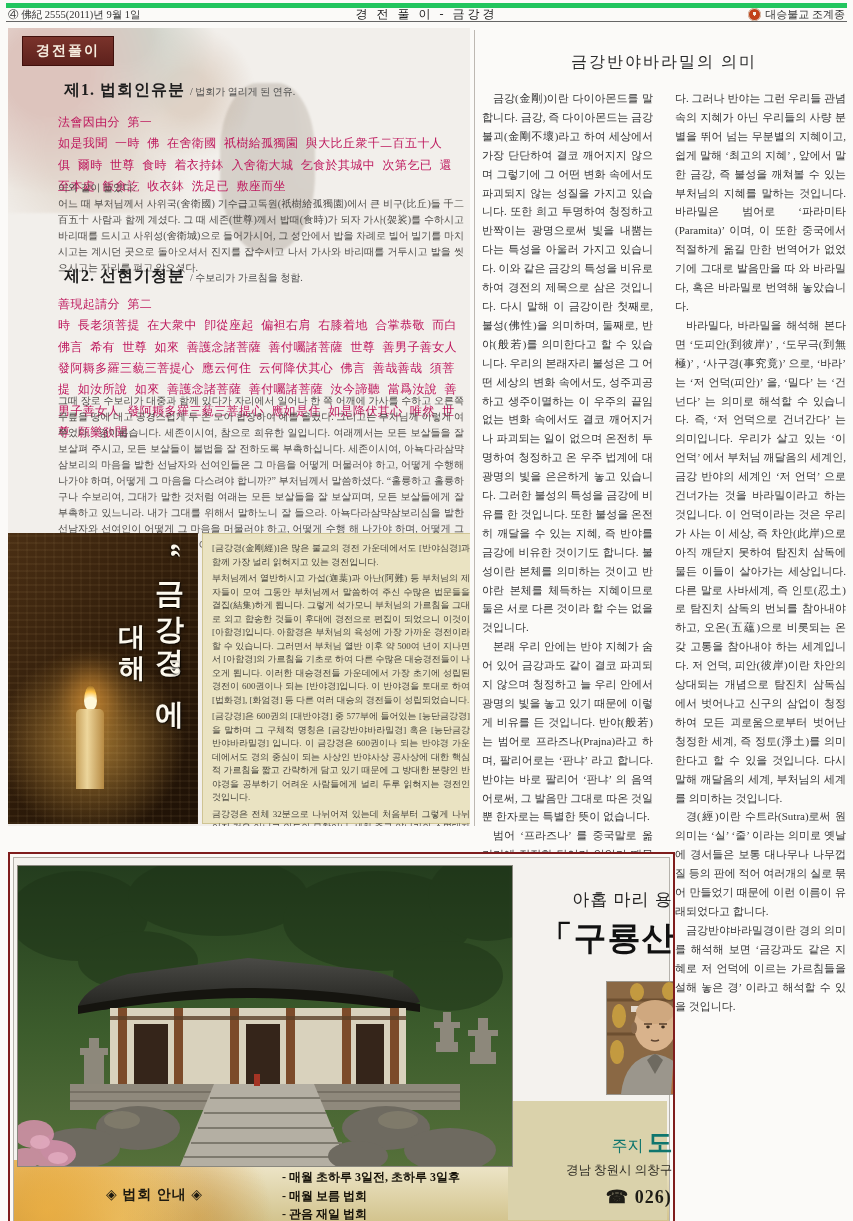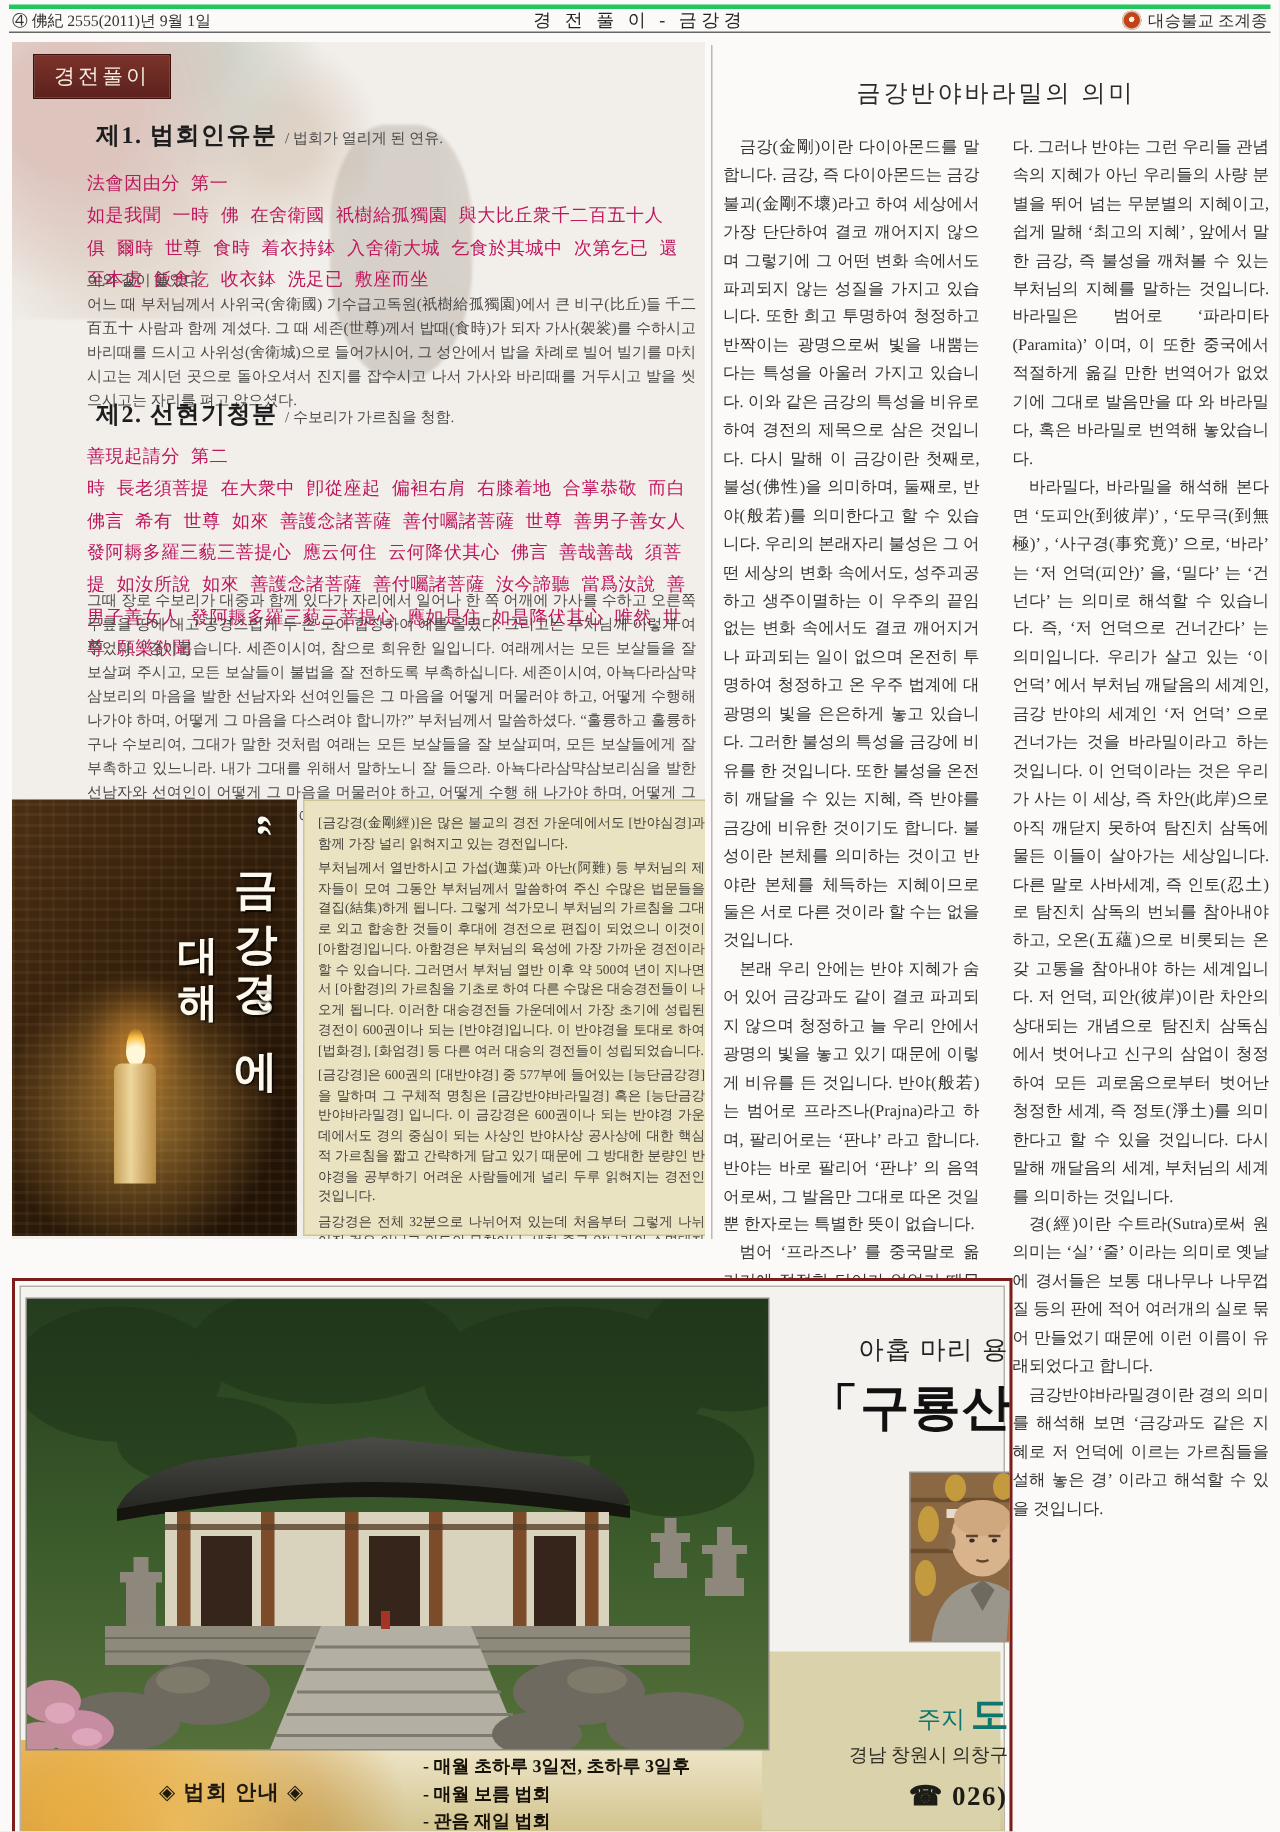--- a/index.html
+++ b/index.html
@@ -1,36 +1,36 @@
 <!DOCTYPE html>
 <html><head>
 <meta charset="utf-8">
 <style>
   html,body{margin:0;padding:0;background:#e8e6e2;}
   .page{position:relative;width:853px;height:1221px;background:#fbfaf8;margin:0 auto;overflow:hidden;
         font-family:"Liberation Serif","DejaVu Serif",serif;color:#222;}
   
-  .hdr{position:absolute;left:6px;top:3px;width:841px;height:19px;border-top:3px solid #22c55e;border-bottom:1px solid #666;
+  .hdr{position:absolute;left:6px;top:3px;width:841px;height:19px;border-top:5px solid #22c55e;border-bottom:1px solid #666;
        display:flex;align-items:center;justify-content:space-between;font-size:10.5px;color:#333;padding:0 2px;box-sizing:border-box;}
   .hdr-center{position:absolute;left:0;right:0;text-align:center;font-size:12px;letter-spacing:3px;color:#222;}
   .hdr-right{display:flex;align-items:center;gap:4px;font-size:11px;}
   .logo-dot{width:13px;height:13px;border-radius:50%;background:radial-gradient(circle at 50% 45%,#f4f0e4 18%,#c2431a 20% 70%,#8d2f10);
             display:inline-block;box-shadow:0 0 0 1px #d8cfc0 inset;}
   
   .leftpanel{position:absolute;left:8px;top:28px;width:462px;height:798px;background:#f2efeb;overflow:hidden;}
   .art1{position:absolute;left:-20px;top:-15px;width:330px;height:200px;opacity:.28;filter:blur(1px);
         background:radial-gradient(circle at 18% 30%,#a8584a 0 14%,transparent 40%),
                    radial-gradient(circle at 42% 12%,#7a8a74 0 10%,transparent 34%),
                    radial-gradient(circle at 60% 40%,#b08a6a 0 10%,transparent 30%),
                    radial-gradient(circle at 30% 70%,#c2aa92 0 16%,transparent 40%);}
   .art2{position:absolute;left:212px;top:55px;width:95px;height:170px;opacity:.20;filter:blur(1px);
         background:radial-gradient(ellipse at 50% 30%,#6a5a48 0 40%,transparent 70%),
                    linear-gradient(#8a7a64,#5a4a38);border-radius:40% 40% 46% 46%;}
   .badge{position:absolute;left:14px;top:8px;background:linear-gradient(#7a332b,#5d211c);color:#f6ecdf;
-         font-size:14px;font-weight:normal;letter-spacing:2px;padding:5px 13px;border:1px solid #40100c;}
+         font-size:14px;font-weight:bold;letter-spacing:2px;padding:5px 13px;border:1px solid #40100c;}
   .sechead{position:absolute;left:56px;font-size:16px;font-weight:bold;color:#1d1d1d;letter-spacing:1px;}
   .sechead .note{font-size:10px;font-weight:normal;color:#4a4a4a;letter-spacing:0;margin-left:5px;}
   .hanja{position:absolute;left:50px;width:400px;font-size:12px;line-height:1.78;color:#be185d;
          white-space:pre-line;word-spacing:4px;letter-spacing:.4px;}
   .ktext{position:absolute;left:50px;width:406px;font-size:10px;line-height:1.6;color:#4c4a47;
          white-space:pre-line;text-align:justify;}
   
   .candle{position:absolute;left:0px;top:505px;width:190px;height:291px;overflow:hidden;
      background:radial-gradient(circle at 44% 72%,rgba(255,190,80,.55),rgba(150,80,15,0) 40%),
                 linear-gradient(130deg,#4a2f14,#2c1a09 55%,#1e1106);}

